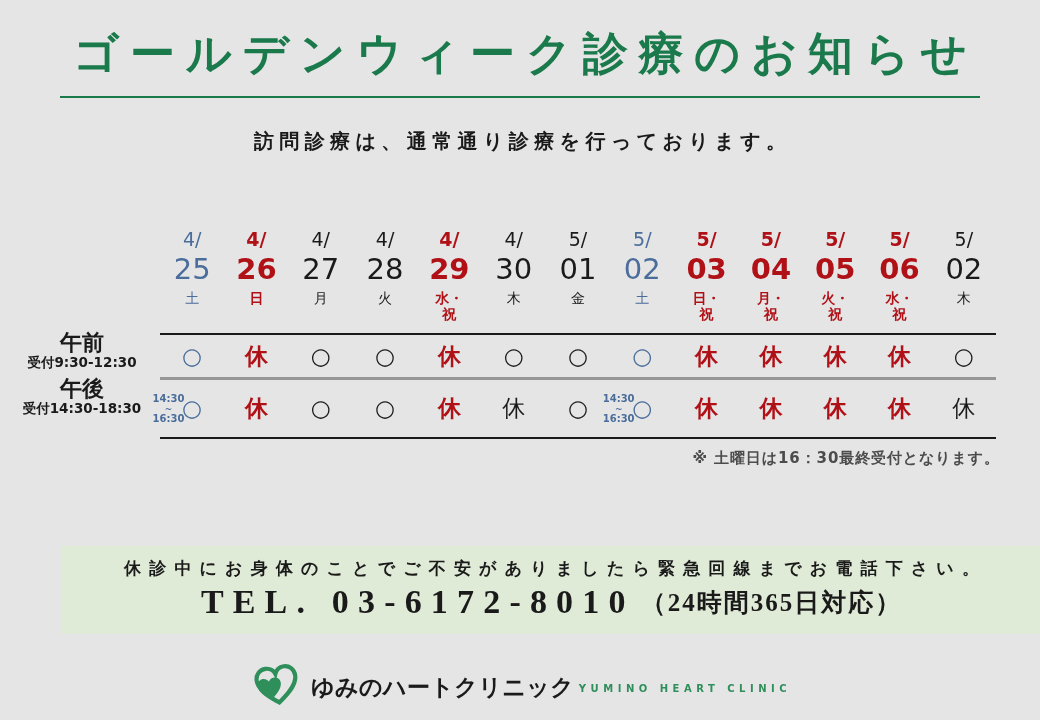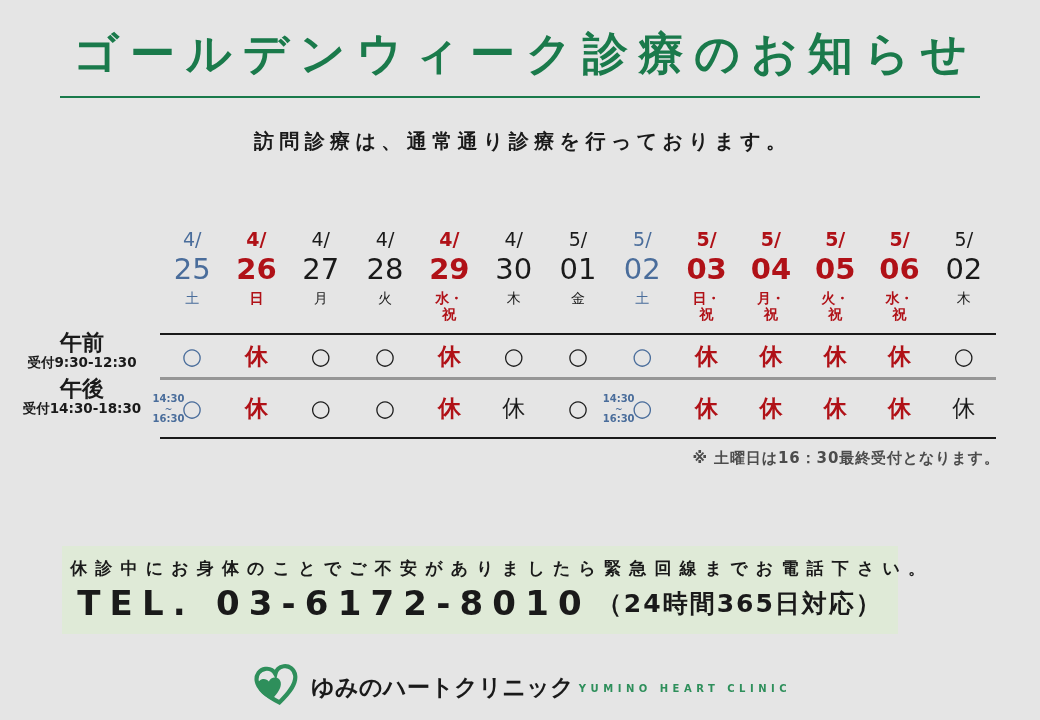--- a/index.html
+++ b/index.html
@@ -55,22 +55,22 @@
   .row-label .main{font-size:22px;font-weight:700;}
   .row-label .sub{font-size:13.5px;font-weight:600;margin-top:1px;white-space:nowrap;}
   .label-morning{top:331px;}
   .label-afternoon{top:377px;}
 
   
   .footnote{position:absolute;top:449px;right:40px;font-size:15px;font-weight:700;
             color:var(--gray-note);letter-spacing:0.06em;}
 
   
-  .emergency{position:absolute;left:62px;top:546px;width:836px;height:88px;
-             background:var(--box-bg);text-align:center;}
+  .emergency{position:absolute;left:62px;top:546px;width:979px;height:88px;
+             background:var(--box-bg);text-align:center;font-family:Liberation Serif, serif;}
   .emergency .msg{margin-top:11px;font-size:17px;font-weight:600;
                   letter-spacing:0.48em;text-indent:0.48em;white-space:nowrap;}
   .tel-line{margin-top:3px;display:flex;justify-content:center;align-items:center;white-space:nowrap;}
   .tel-big{font-size:34px;font-weight:600;letter-spacing:0.27em;}
   .tel-small{font-size:25px;font-weight:600;letter-spacing:0.08em;margin-left:6px;}
 
   
   .logo{position:absolute;bottom:6px;left:50%;transform:translateX(-50%);
         display:flex;align-items:center;}
   .logo-text{display:flex;flex-direction:row;align-items:center;margin-left:6px;}

